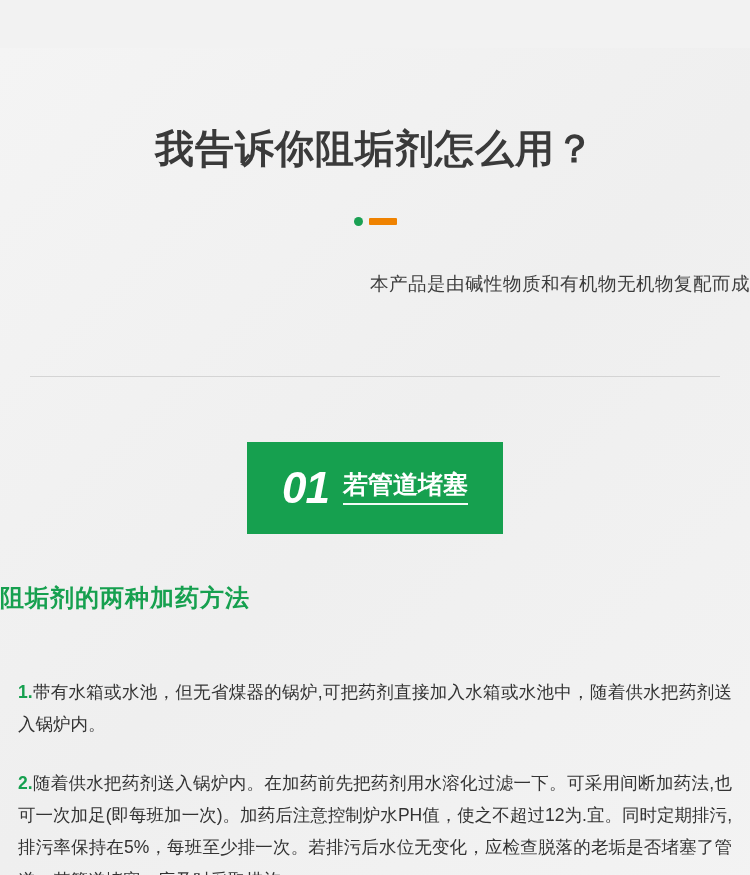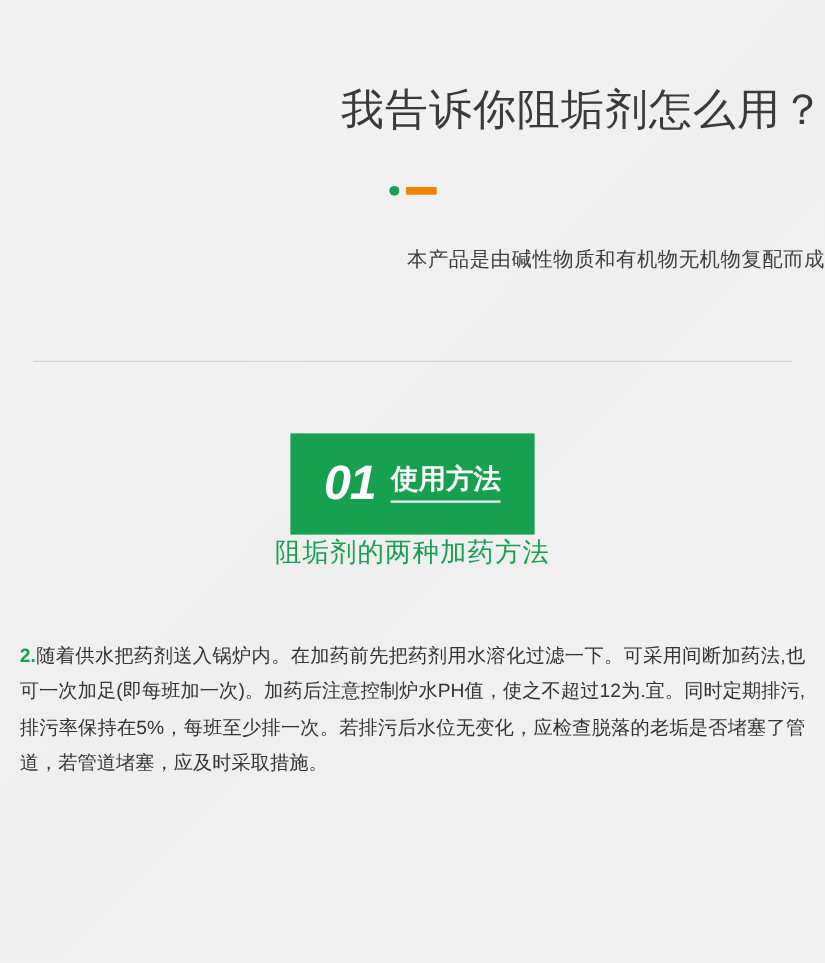--- a/index.html
+++ b/index.html
@@ -15,27 +15,28 @@
     overflow: hidden;
   }
   .page {
     position: relative;
     width: 750px;
     height: 875px;
     background: linear-gradient(135deg, #f4f4f4 0%, #efefef 50%, #f3f3f3 100%);
     box-sizing: border-box;
   }
   .headline {
-    text-align: right;
+    text-align: center;
     font-size: 39px;
-    font-weight: normal;
+    font-weight: bold;
     color: #3a3a3a;
     letter-spacing: 1px;
     padding-top: 78px;
     line-height: 1.2;
+    margin-top: 48px;
   }
   .dots {
     display: flex;
     justify-content: center;
     align-items: center;
     margin-top: 44px;
     gap: 6px;
   }
   .dot-green {
     width: 9px;
@@ -56,21 +57,21 @@
     margin-top: 45px;
     letter-spacing: 0.5px;
   }
   .divider {
     width: 690px;
     height: 1px;
     background: #d4d4d4;
     margin: 80px auto 0 auto;
   }
   .section-badge {
-    width: 222px;
+    width: 256px;
     height: 92px;
     background: #16a04f;
     margin: 65px auto 0 auto;
     display: flex;
     align-items: center;
     justify-content: center;
     gap: 14px;
     box-sizing: border-box;
   }
   .badge-num {
@@ -93,24 +94,24 @@
     line-height: 1.1;
   }
   .badge-underline {
     width: 100%;
     height: 2px;
     background: #ffffff;
     margin-top: 4px;
     opacity: 0.95;
   }
   .section-title {
-    text-align: center;
     font-size: 24px;
-    font-weight: normal;
+    font-weight: bold;
     color: #16a04f;
+    margin-top: 48px;
     letter-spacing: 1px;
   }
   .body-block {
     margin: 62px 18px 0 18px;
     font-size: 17.5px;
     line-height: 1.85;
     color: #333;
     text-align: justify;
   }
   .body-block p {
@@ -133,26 +134,29 @@
     <span class="dot-bar"></span>
   </div>
 
   <div class="subtitle">本产品是由碱性物质和有机物无机物复配而成</div>
 
   <div class="divider"></div>
 
   <div class="section-badge">
     <span class="badge-num">01</span>
     <span class="badge-text-wrap">
-      <span class="badge-text">使用方法</span>
+      <span class="badge-text">若管道堵塞</span>
       <span class="badge-underline"></span>
     </span>
   </div>
 
   <div class="section-title">阻垢剂的两种加药方法</div>
 
   <div class="body-block">
     <p>
+      <span class="num">1.</span><span>带有水箱或水池，但无省煤器的锅炉,可把药剂直接加入水箱或水池中，随着供水把药剂送入锅炉内。</span>
+    </p>
+    <p>
       <span class="num">2.</span><span>随着供水把药剂送入锅炉内。在加药前先把药剂用水溶化过滤一下。可采用间断加药法,也可一次加足(即每班加一次)。加药后注意控制炉水PH值，使之不超过12为.宜。同时定期排污,排污率保持在5%，每班至少排一次。若排污后水位无变化，应检查脱落的老垢是否堵塞了管道，若管道堵塞，应及时采取措施。</span>
     </p>
   </div>
 
 </div>
 
 </body></html>

